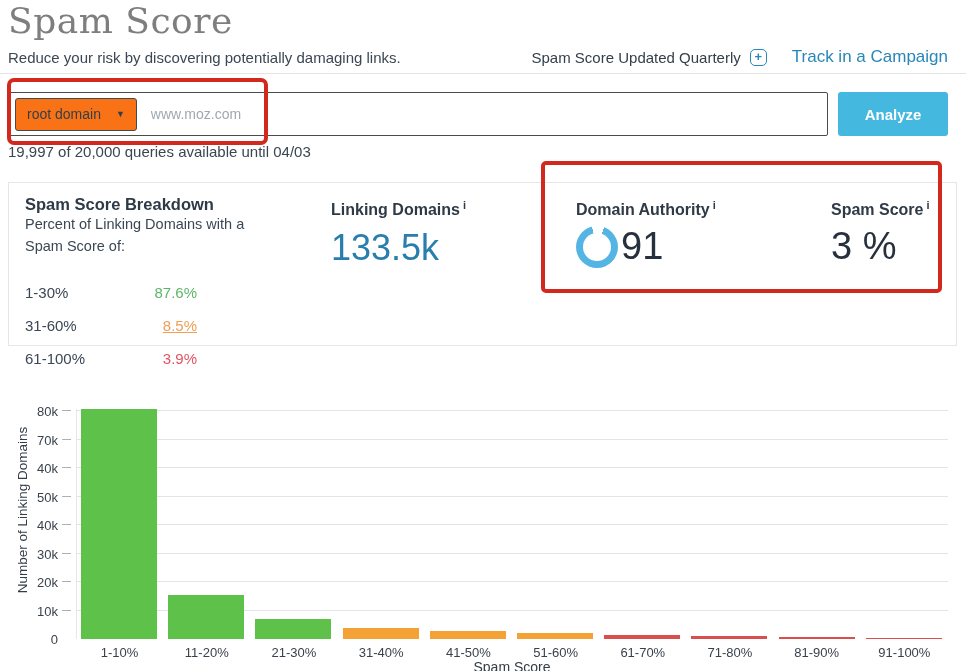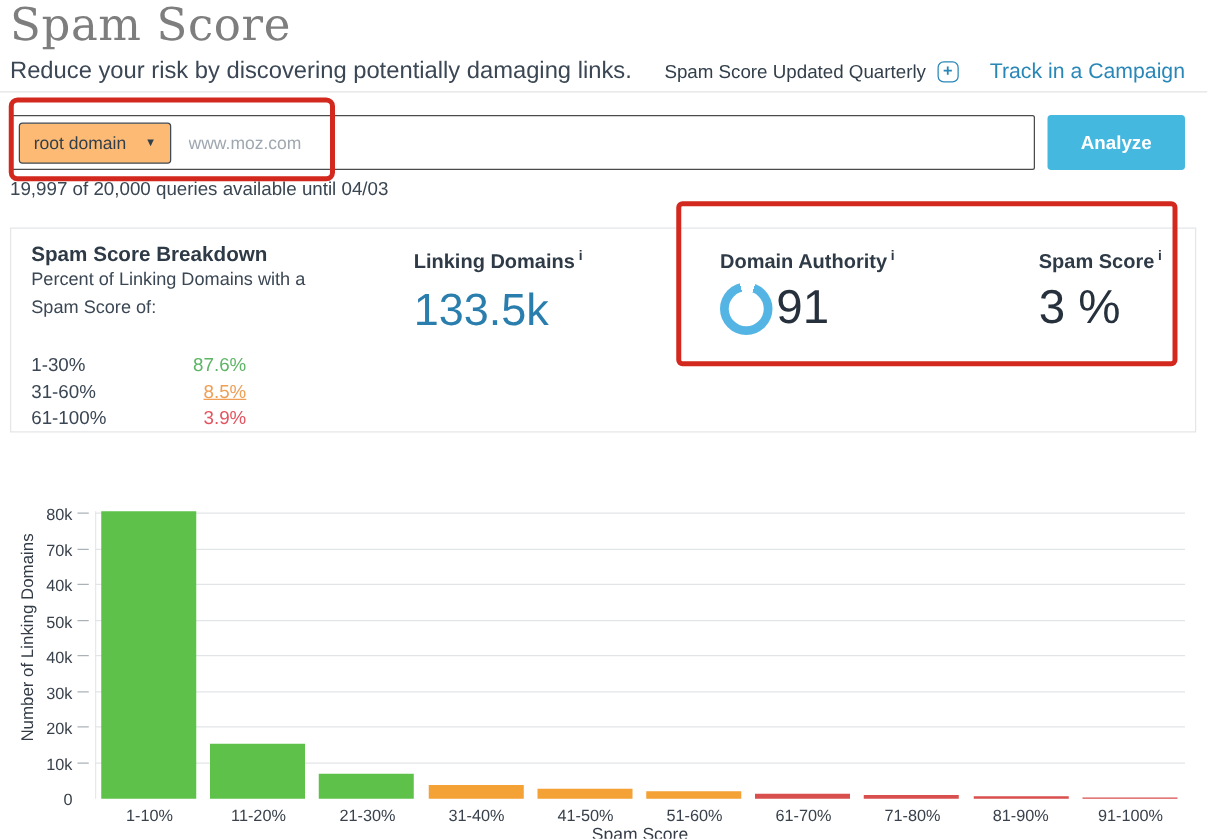--- a/index.html
+++ b/index.html
@@ -5,54 +5,54 @@
   * { box-sizing: border-box; margin: 0; padding: 0; }
   html,body { width: 966px; height: 671px; background: #fff; overflow: hidden;
     font-family: "Liberation Sans", sans-serif; color: #3b4754; }
   .page { position: relative; width: 966px; height: 671px; background: #fff; }
 
   
   .page-title { font-family: "DejaVu Serif", serif; font-weight: 400; font-size: 36px;
     line-height: 38px; color: #7e7e7e; padding: 2px 0 0 8px; letter-spacing: .5px; }
   .subhead-row { display: flex; justify-content: space-between; align-items: center;
     padding: 7px 18px 0 8px; height: 27px; }
-  .subtitle { font-size: 19px; color: #3b4754; }
+  .subtitle { font-size: 15px; color: #3b4754; }
   .subhead-right { display: flex; align-items: center; gap: 9px; }
   .updated-note { font-size: 15px; color: #323f4a; }
   .plus-icon { display: inline-block; width: 17px; height: 17px; border: 1px solid #2987b8;
     border-radius: 5px; color: #2987b8; font-size: 13px; line-height: 14px; text-align: center;
     font-weight: 700; cursor: pointer; }
   .track-link { font-size: 17px; color: #2987b8; text-decoration: none; cursor: pointer; margin-left: 16px; }
   .divider { border-bottom: 1px solid #e4e4e4; margin-top: 6px; }
 
   
   .search-row { display: flex; gap: 10px; margin: 18px 18px 0 8px; }
   .search-box { flex: 1; height: 44px; border: 1px solid #4b4b4b; border-radius: 2px;
     background: #fff; display: flex; align-items: center; }
   .scope-dropdown { margin-left: 6px; height: 33px; padding: 0 11px; display: flex;
-    align-items: center; gap: 15px; background: #fdba74; border: 1px solid #3e4a54;
+    align-items: center; gap: 15px; background: #f97316; border: 1px solid #3e4a54;
     border-radius: 3px; font-size: 14px; color: #323f4a; cursor: pointer;
     font-family: "Liberation Sans", sans-serif; }
   .caret { font-size: 9px; color: #323f4a; }
   .url-input { flex: 1; height: 40px; border: none; outline: none; padding-left: 14px;
     font-size: 14px; color: #444; font-family: "Liberation Sans", sans-serif; background: transparent; }
   .url-input::placeholder { color: #9fa8b0; opacity: 1; }
   .analyze-btn { width: 110px; height: 44px; background: #45b8e0; border: none; border-radius: 3px;
     color: #fff; font-size: 15px; font-weight: 700; cursor: pointer;
     font-family: "Liberation Sans", sans-serif; }
   .queries-note { margin: 7px 0 0 8px; font-size: 15px; color: #3a4651; }
 
   
   .metrics-panel { position: relative; margin: 22px 9px 0 8px; height: 164px;
     border: 1px solid #e4e6e8; background: #fff; }
   .breakdown { position: absolute; left: 16px; top: 12px; width: 250px; }
   .breakdown-title { font-size: 16.5px; font-weight: 700; color: #2e3a46; }
   .breakdown-desc { font-size: 14.5px; line-height: 1.5; color: #3b4754; width: 235px; margin-bottom: 24px; }
   .bd-row { display: flex; justify-content: space-between; width: 172px; font-size: 15px;
-    line-height: 21px; }
+    line-height: 21px; margin-top: 12px; }
   .metric { position: absolute; top: 16px; }
   .metric-linking { left: 322px; }
   .metric-da { left: 567px; }
   .metric-spam { left: 822px; }
   .metric-label { font-size: 16px; font-weight: 700; color: #2e3a46; }
   .metric-label sup { font-size: 11px; margin-left: 3px; font-weight: 700; cursor: pointer; }
   .metric-value-blue { margin-top: 8px; font-size: 36px; color: #2a7eae; }
   .da-row { margin-top: 6px; display: flex; align-items: center; }
   .da-ring { width: 42px; height: 42px; border-radius: 50%; position: relative; margin-right: 3px;
     background: conic-gradient(from -14deg, #ffffff 0 34deg, #54b5e4 34deg 360deg); }

